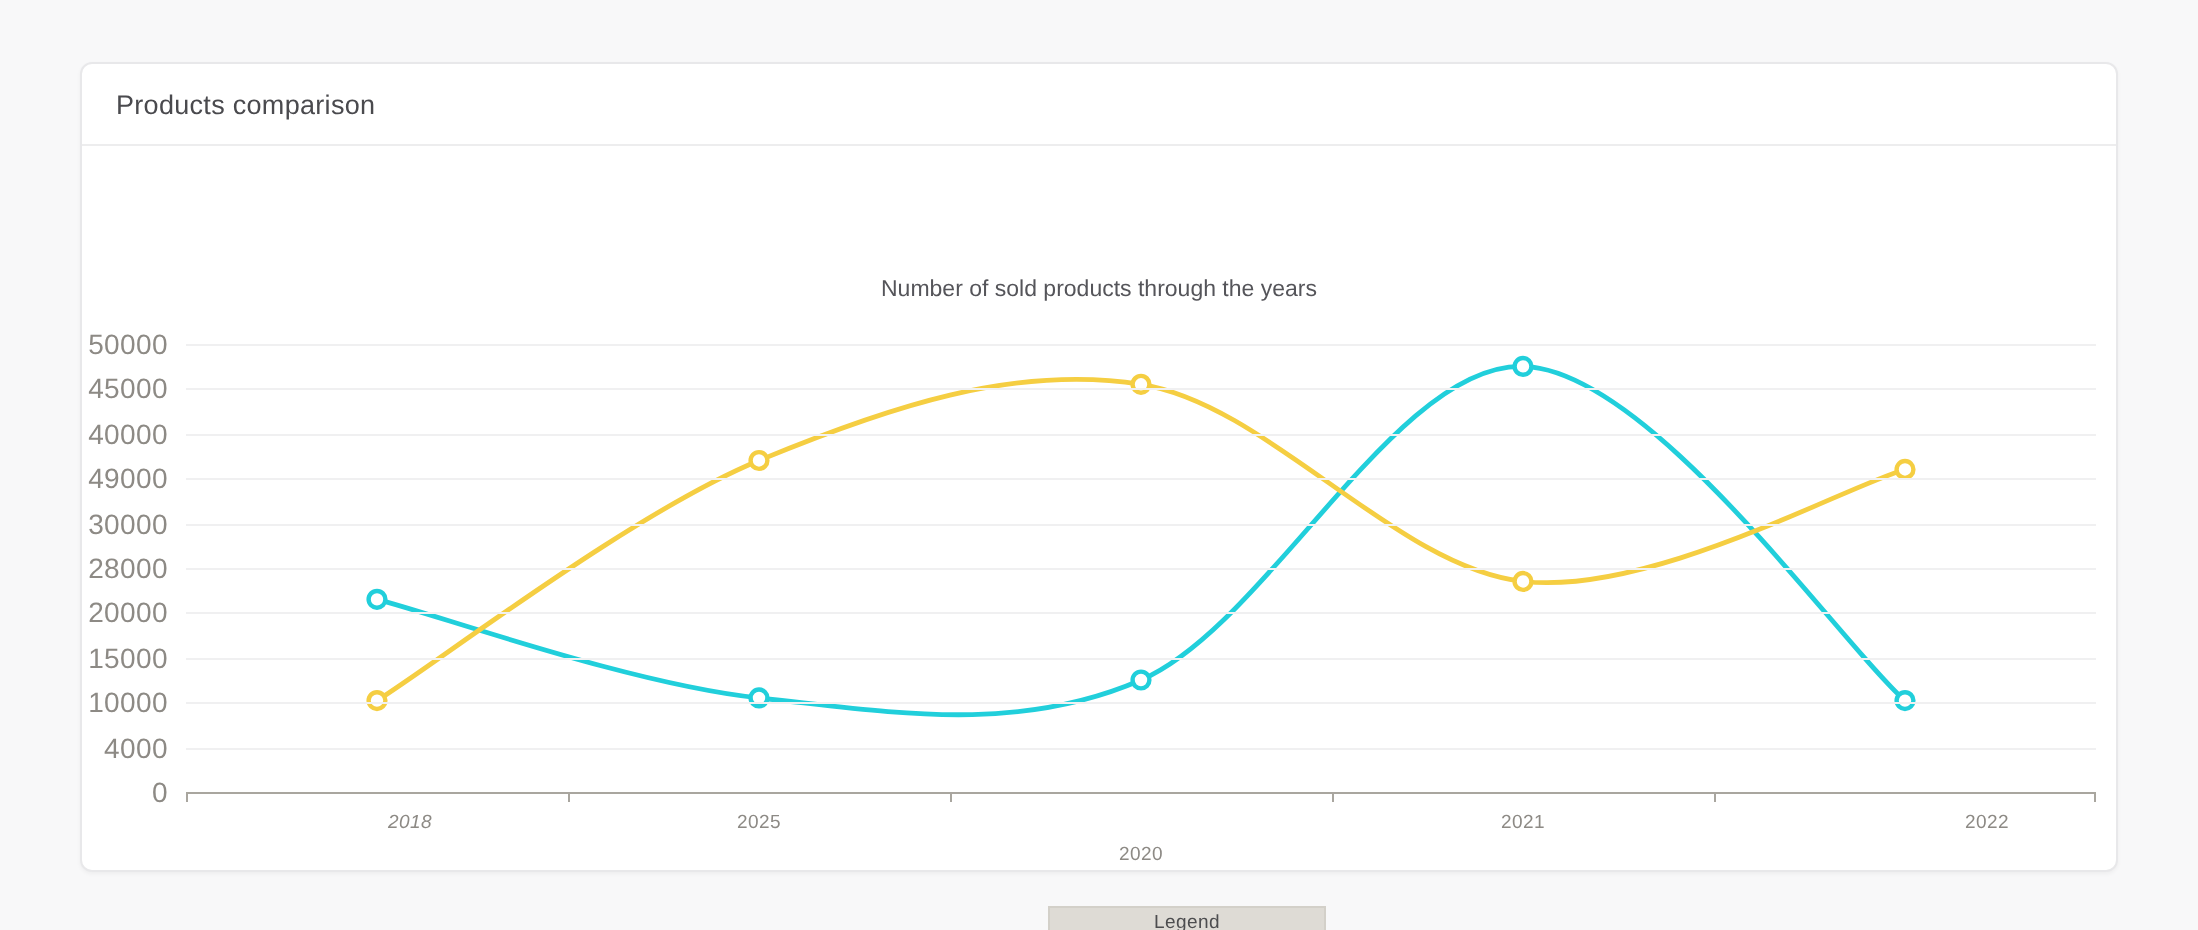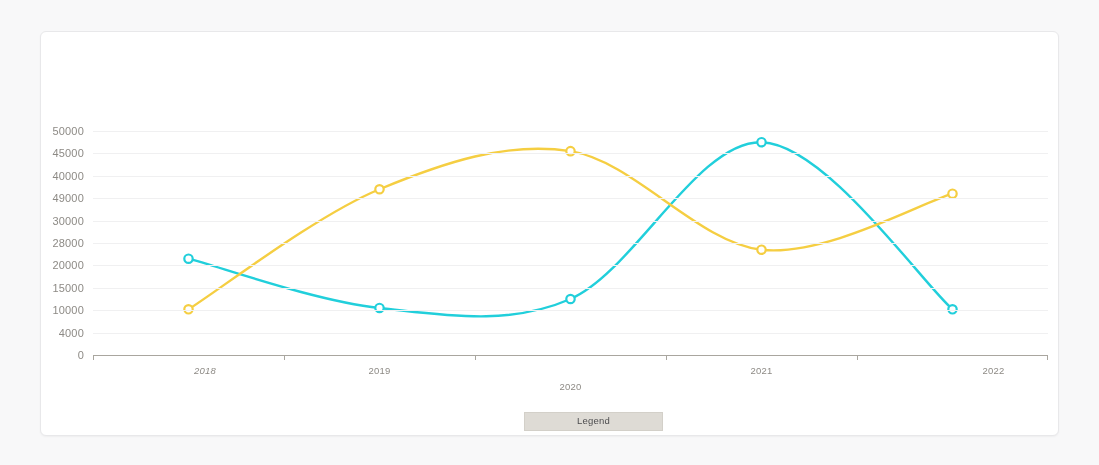--- a/index.html
+++ b/index.html
@@ -57,21 +57,21 @@
     position: absolute;
     left: 0; width: 100%;
     height: 1px;
     background: #f0f0f1;
   }
   .ylabel {
     position: absolute;
     right: 100%;
     margin-right: 9px;
     transform: translateY(-50%);
-    font-size: 11px;
+    font-size: 14px;
     color: #8d8a85;
     white-space: nowrap;
     letter-spacing: 0.2px;
   }
   .xaxis-line {
     position: absolute;
     left: 0; top: 224px;
     width: 100%; height: 1px;
     background: #a9a69f;
   }
@@ -112,23 +112,27 @@
     letter-spacing: 0.2px;
   }
 </style>
 </head>
 <body>
 
 <div id="page">
 
   <div class="card">
 
+    <div class="card-header">
+      <span class="card-title">Products comparison</span>
+    </div>
 
     <div class="card-body">
 
+      <div class="chart-title">Number of sold products through the years</div>
 
       <div class="plot" id="plot">
         <svg class="lines-svg" id="lines-svg" viewBox="0 0 955 224" preserveAspectRatio="none">
             <path d="M 95.5 127.68 C 127.33333333333333 135.89333333333335, 222.83333333333334 170.24, 286.5 176.96 C 350.1666666666667 183.68, 413.8333333333333 195.62666666666667, 477.5 168 C 541.1666666666666 140.37333333333333, 604.8333333333334 9.482666666666683, 668.5 11.200000000000017 C 732.1666666666666 12.917333333333351, 827.6666666666666 150.45333333333335, 859.5 178.304" fill="none" stroke="#21cfdb" stroke-width="2.4" stroke-linecap="round"></path>
             <circle cx="95.5" cy="127.68" r="4.2" fill="#ffffff" stroke="#21cfdb" stroke-width="2.2"></circle>
             <circle cx="286.5" cy="176.96" r="4.2" fill="#ffffff" stroke="#21cfdb" stroke-width="2.2"></circle>
             <circle cx="477.5" cy="168" r="4.2" fill="#ffffff" stroke="#21cfdb" stroke-width="2.2"></circle>
             <circle cx="668.5" cy="11.200000000000017" r="4.2" fill="#ffffff" stroke="#21cfdb" stroke-width="2.2"></circle>
             <circle cx="859.5" cy="178.304" r="4.2" fill="#ffffff" stroke="#21cfdb" stroke-width="2.2"></circle>
             <path d="M 95.5 178.304 C 127.33333333333333 158.29333333333335, 222.83333333333334 84.59733333333334, 286.5 58.24000000000001 C 350.1666666666667 31.882666666666676, 413.8333333333333 10.079999999999998, 477.5 20.159999999999997 C 541.1666666666666 30.239999999999995, 604.8333333333334 111.62666666666667, 668.5 118.72 C 732.1666666666666 125.81333333333333, 827.6666666666666 72.05333333333333, 859.5 62.72" fill="none" stroke="#f5ce42" stroke-width="2.4" stroke-linecap="round"></path>
@@ -160,21 +164,21 @@
           <div class="gridline" style="top: 0px;"></div>
           <div class="ylabel" style="top: 0px;">50000</div>
           <div class="xaxis-line"></div>
           <div class="xtick" style="left: 0px;"></div>
           <div class="xtick" style="left: 191px;"></div>
           <div class="xtick" style="left: 382px;"></div>
           <div class="xtick" style="left: 573px;"></div>
           <div class="xtick" style="left: 764px;"></div>
           <div class="xtick" style="left: 954px;"></div>
           <div class="xlabel" style="left: 112px; font-style: italic;">2018</div>
-          <div class="xlabel" style="left: 286.5px;">2019</div>
+          <div class="xlabel" style="left: 286.5px;">2025</div>
           <div class="xlabel" style="left: 477.5px; margin-top: 16px;">2020</div>
           <div class="xlabel" style="left: 668.5px;">2021</div>
           <div class="xlabel" style="left: 859.5px; margin-left: 41px;">2022</div>
         </div>
 
       <div class="legend-box">
         <div class="legend-title">Legend</div>
 
       </div>
 

